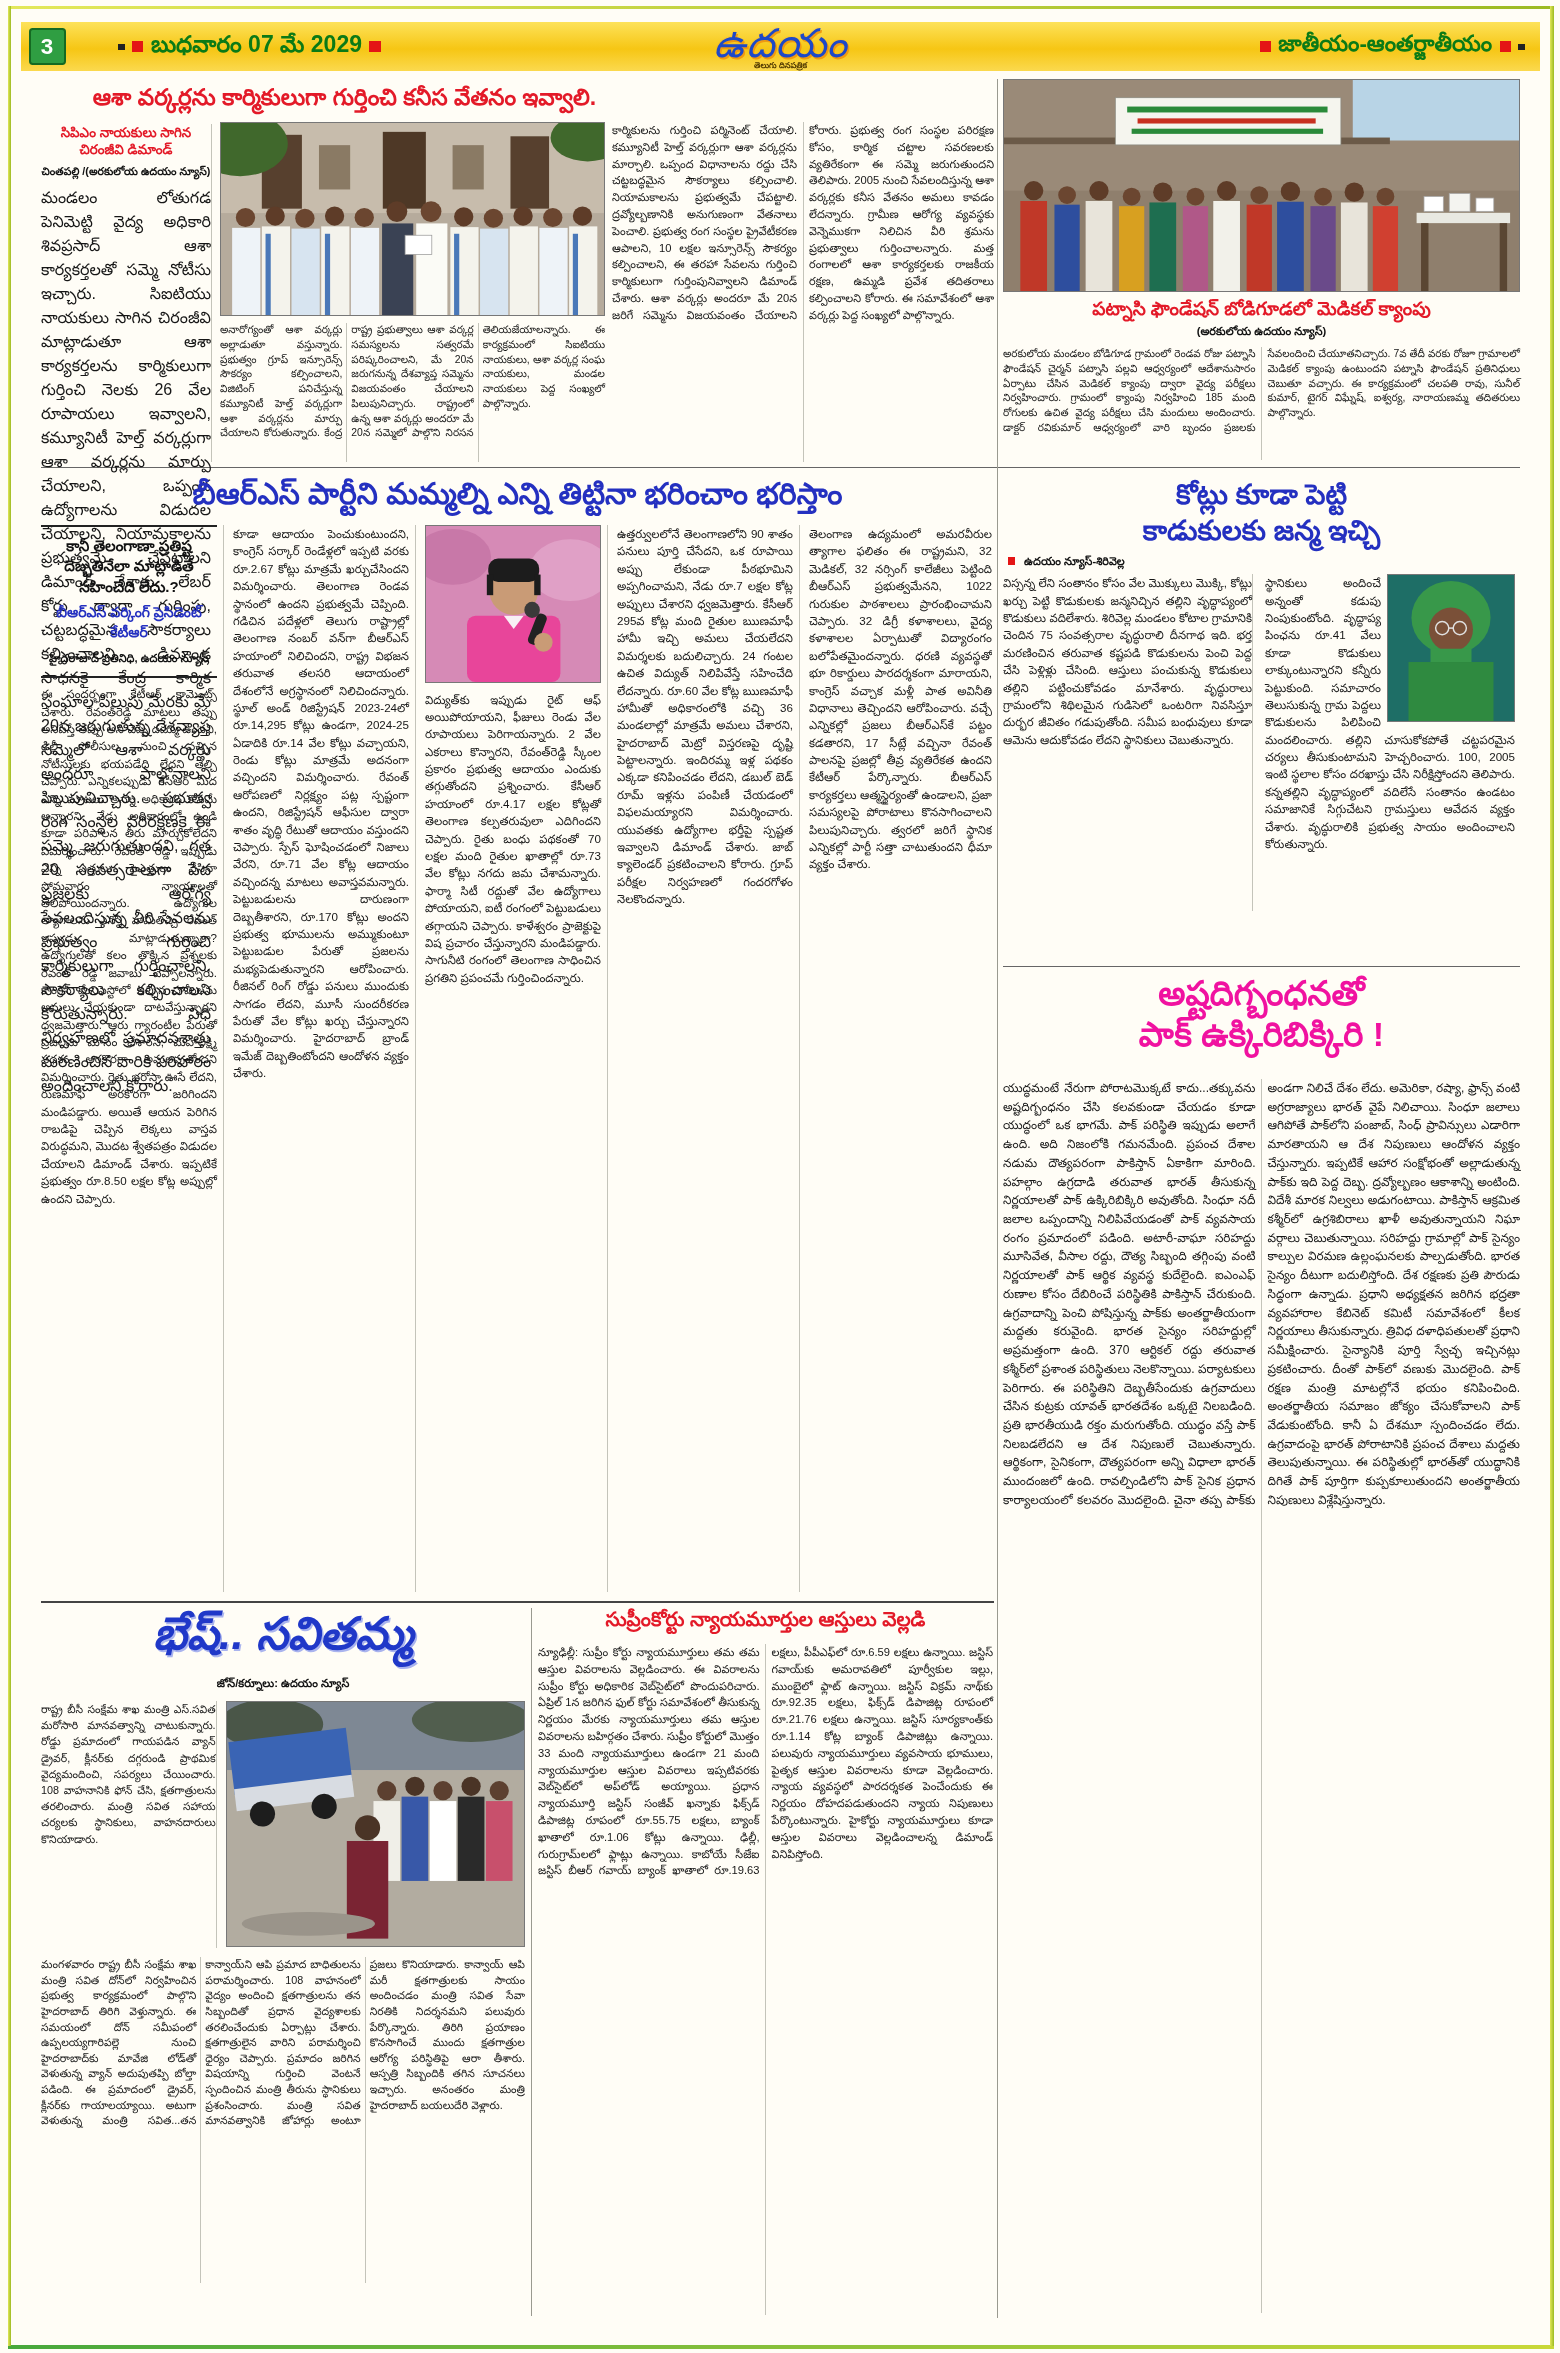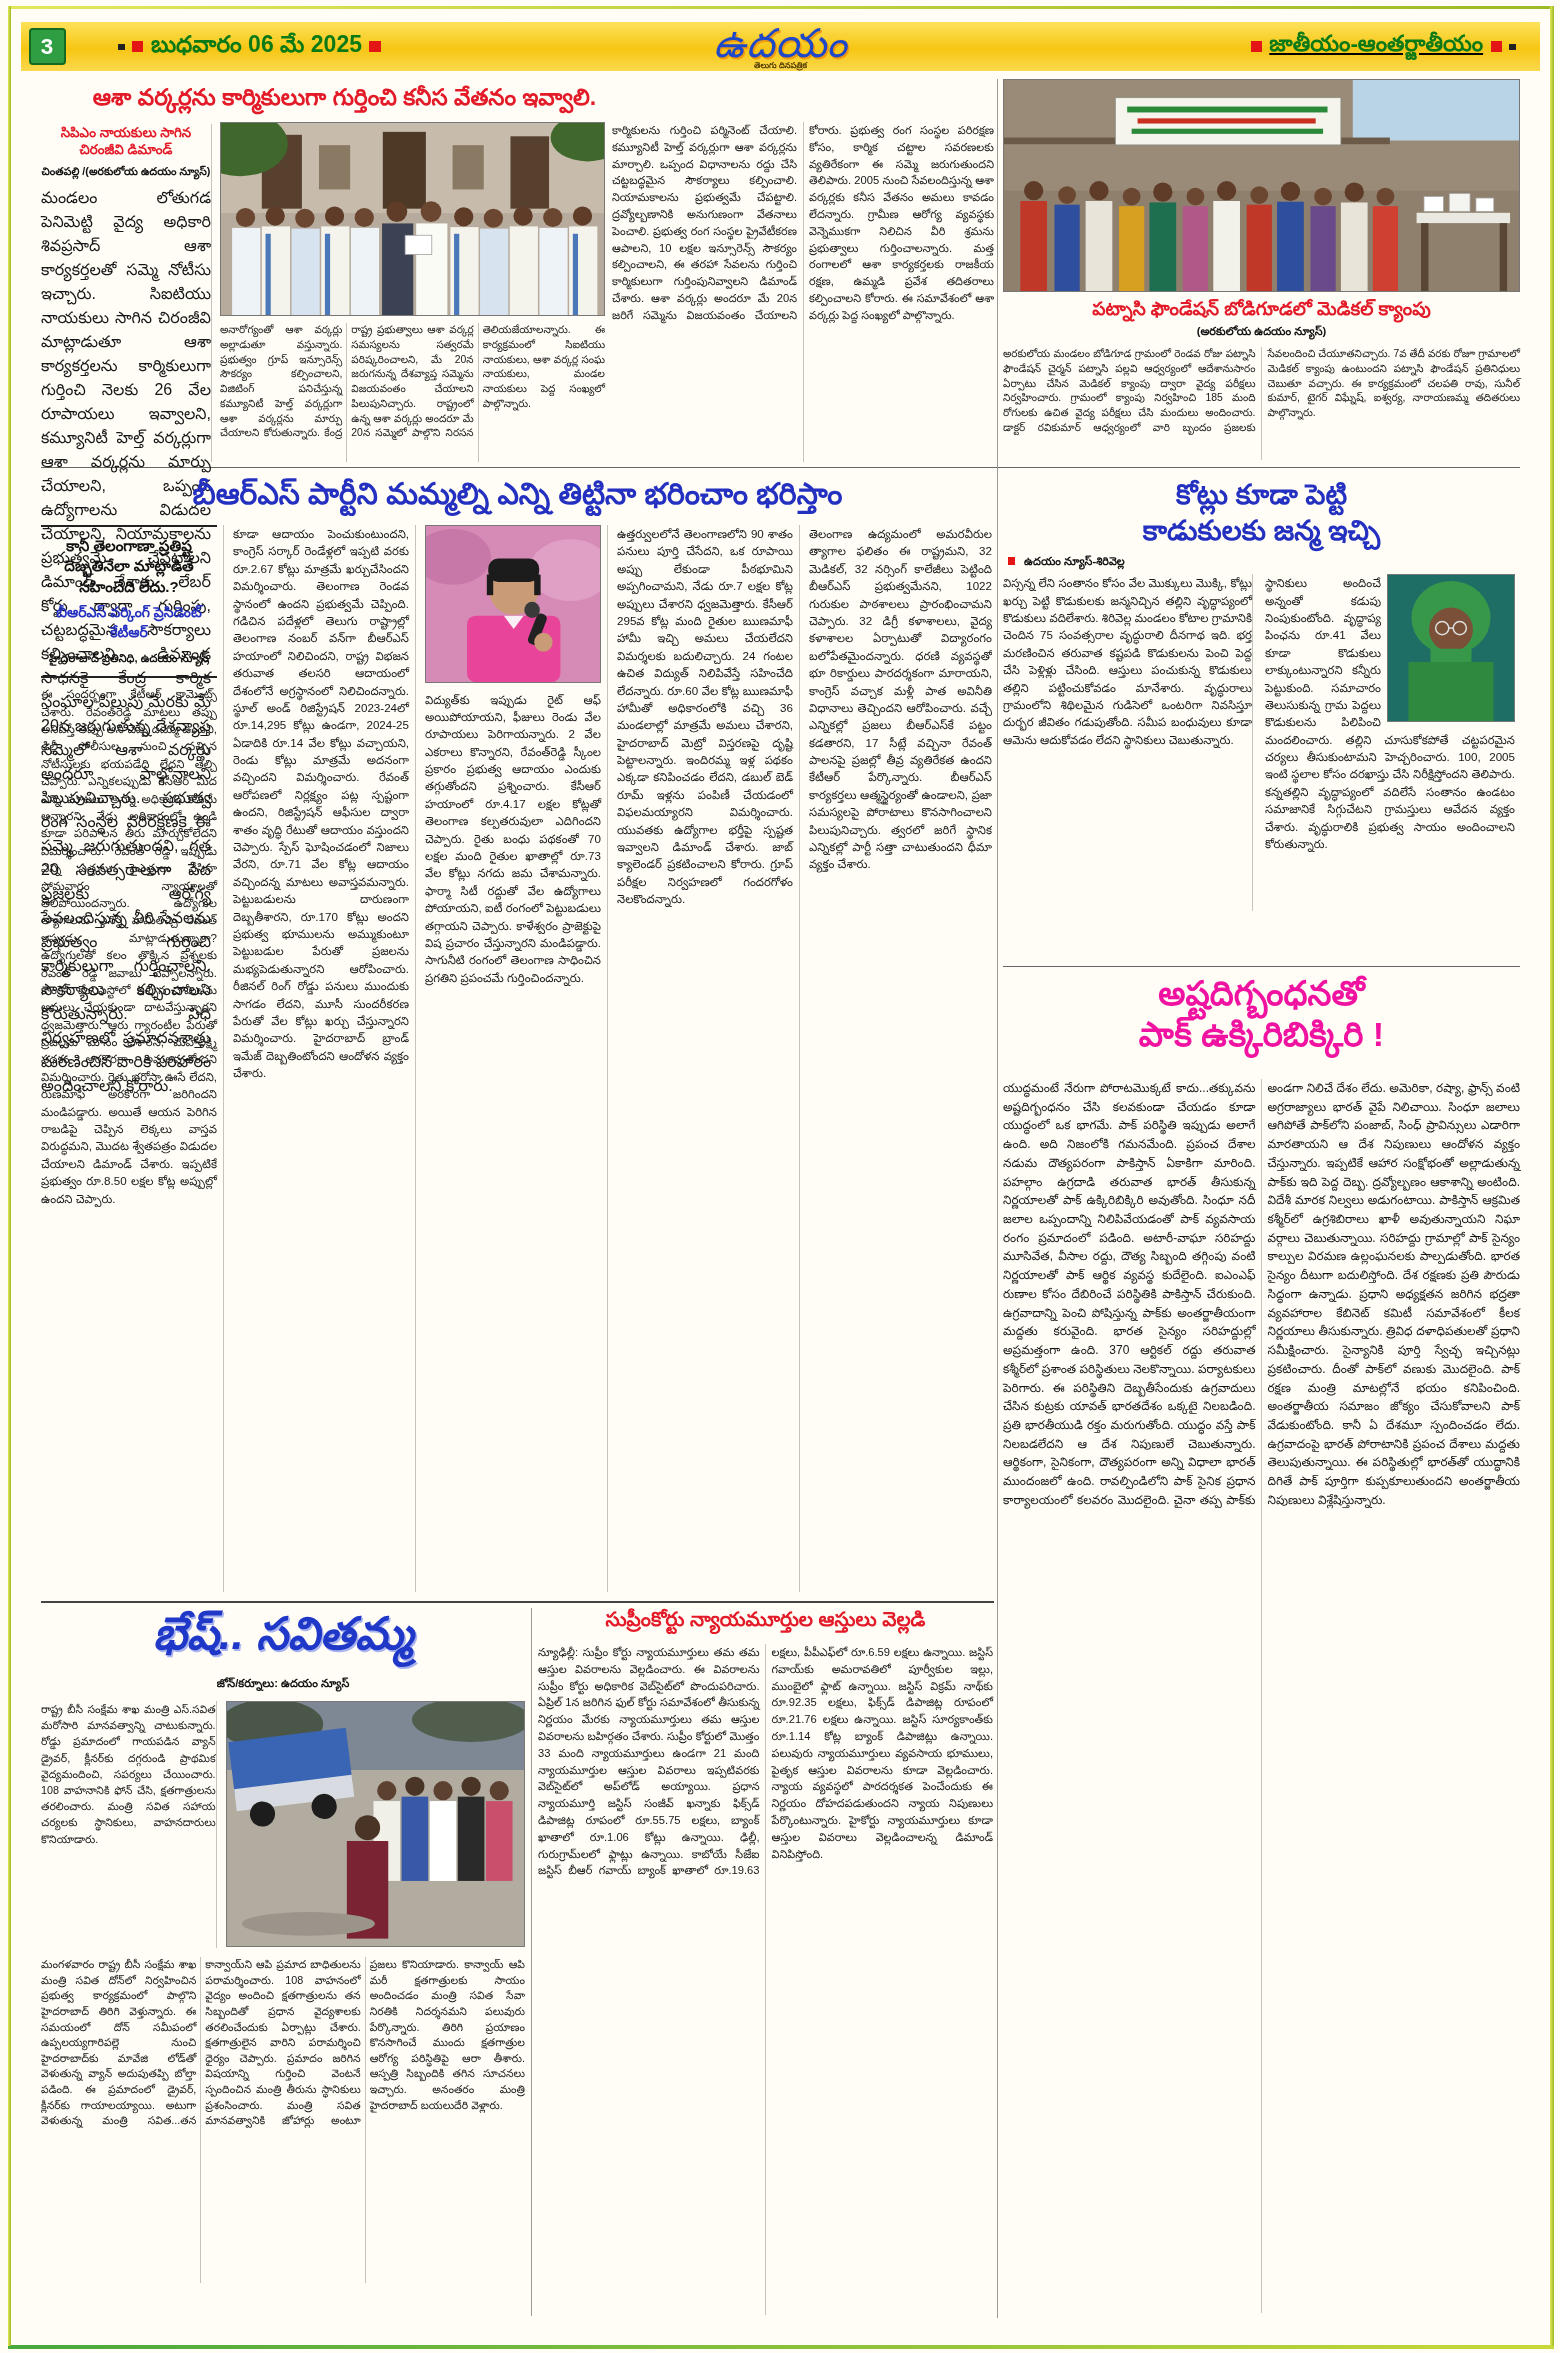--- a/index.html
+++ b/index.html
@@ -21,21 +21,21 @@
     border:2.2px solid #156a22; border-radius:3.7px; color:#fff; font-size:22.4px; font-weight:bold;
     display:flex; align-items:center; justify-content:center; }
   .date-group { position:absolute; left:97px; top:0; height:49px; display:flex; align-items:center; gap:7.5px; }
   .date-text { color:#0b7a16; font-size:23px; font-weight:800; }
   .sq { display:inline-block; width:11.2px; height:11.2px; background:#e41515; }
   .sq.black { width:6.7px; height:6.7px; background:#222; }
   .logo-wrap { position:absolute; left:50%; top:1.5px; transform:translateX(-50%); text-align:center; }
   .logo-text { font-size:40px; line-height:39px; font-weight:400; font-style:italic; color:#1d49c8;
     text-shadow:1.5px 1.5px 0 #f09a10, -0.7px -0.7px 0 #e8303010; letter-spacing:0.7px; }
   .logo-sub { font-size:8.2px; color:#513a00; font-weight:bold; margin-top:-1.5px; }
-  .section-group { position:absolute; right:24px; top:0; height:49px; display:flex; align-items:center; gap:7.5px;text-decoration:underline; }
+  .section-group { position:absolute; right:15px; top:0; height:49px; display:flex; align-items:center; gap:7.5px; }
   .section-label { color:#0b7a16; font-size:22.4px; font-weight:800; }
 
   
   section { position:absolute; }
   .body-text { font-size:11.6px; line-height:1.5; text-align:justify; color:#161616; }
   .cols-2 { column-count:2; column-gap:12px; column-rule:0.7px solid #c4c4ba; }
   .cols-3 { column-count:3; column-gap:9px; column-rule:0.7px solid #c4c4ba; }
   .byline { font-weight:bold; color:#111; text-align:center; }
   .hrule { position:absolute; height:1.5px; background:#444; }
   .vrule { position:absolute; width:0.7px; background:#9a9a90; }
@@ -119,21 +119,21 @@
   <div class="edge top"></div>
   <div class="edge bottom"></div>
   <div class="edge left"></div>
   <div class="edge right"></div>
 
   <header class="masthead-bar">
     <div class="pageno">3</div>
     <div class="date-group">
       <span class="sq black"></span>
       <span class="sq"></span>
-      <span class="date-text">బుధవారం 06 మే 2025</span>
+      <span class="date-text">బుధవారం 07 మే 2029</span>
       <span class="sq"></span>
     </div>
     <div class="logo-wrap">
       <div class="logo-text">ఉదయం</div>
       <div class="logo-sub">తెలుగు దినపత్రిక</div>
     </div>
     <div class="section-group">
       <span class="sq"></span>
       <span class="section-label">జాతీయం-ఆంతర్జాతీయం</span>
       <span class="sq"></span>

